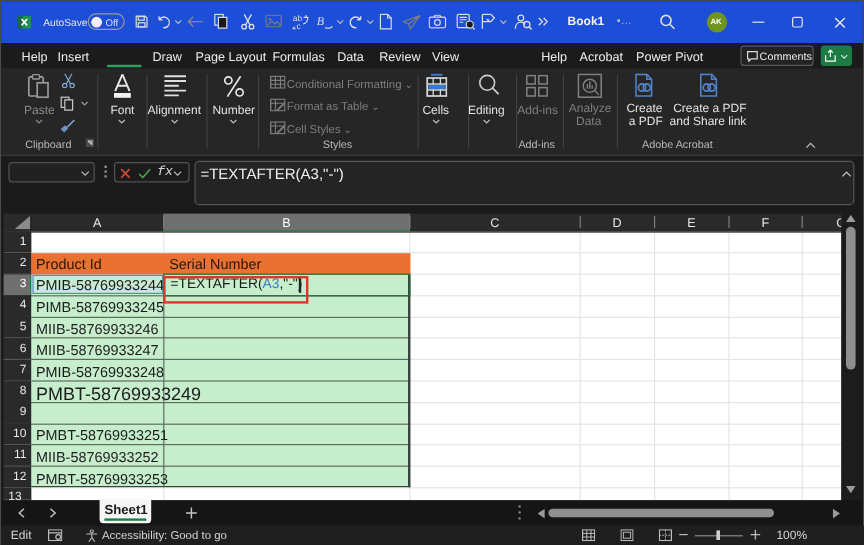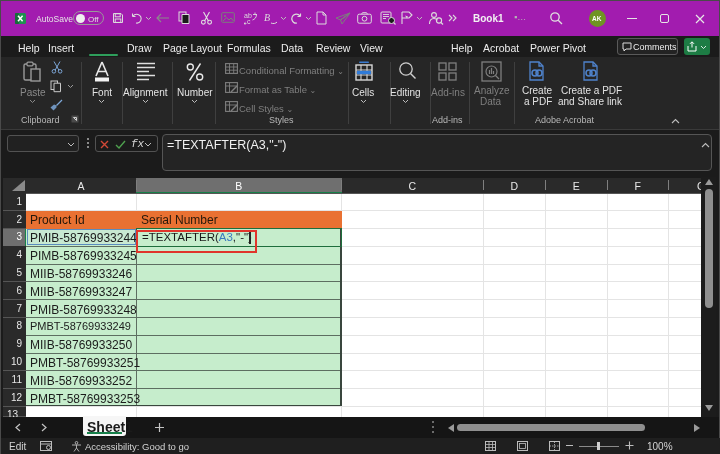--- a/index.html
+++ b/index.html
@@ -6,21 +6,21 @@
   body{width:720px;height:454px;position:relative;overflow:hidden;
        font-family:"Liberation Sans",sans-serif;background:#1b1b1b;}
   .ab{position:absolute;}
   .tx{position:absolute;white-space:nowrap;}
 </style>
 </head>
 <body>
 
 <div class="ab" style="left:0;top:0;width:720px;height:454px;border:1px solid #4a4a4a;border-bottom:none;box-sizing:border-box;"></div>
 
-<div class="ab" id="titlebar" style="left:1px;top:1px;width:718px;height:35px;background:#a21caf;">
+<div class="ab" id="titlebar" style="left:1px;top:1px;width:718px;height:35px;background:#1d4ed8;">
 
   <svg class="ab" style="left:14px;top:12px;" width="11" height="11" viewBox="0 0 11 11">
     <rect x="0" y="0" width="11" height="11" rx="1.5" fill="#1f9150"></rect>
     <rect x="0" y="0" width="4" height="11" rx="1" fill="#156b3a"></rect>
     <path d="M3 2.8 L7.6 8.2 M7.6 2.8 L3 8.2" stroke="#fff" stroke-width="1.5"></path>
   </svg>
   <div class="tx" style="left:35px;top:13px;font-size:8.5px;color:#e6e6e6;">AutoSave</div>
 
   <div class="ab" style="left:72px;top:10px;width:31px;height:14px;border:1px solid #9a9a9a;border-radius:8px;box-sizing:border-box;">
     <div class="ab" style="left:1.5px;top:1.5px;width:9px;height:9px;border-radius:50%;background:#efefef;"></div>
@@ -398,22 +398,21 @@
   <div class="ab" style="left:134.5px;top:51.6px;width:1px;height:177.9px;background:#5d6e61;"></div>
   <div class="ab" style="left:339px;top:51.6px;width:1.5px;height:177.9px;background:#39463d;"></div>
   <div class="ab" style="left:25px;top:228.3px;width:315.5px;height:1.2px;background:#39463d;"></div>
   <div class="tx" style="left:29px;top:36.3px;font-size:12px;color:#26180a;">Product Id</div>
   <div class="tx" style="left:140px;top:36.3px;font-size:12px;color:#26180a;">Serial Number</div>
   <div class="tx" style="left:29px;top:54.4px;font-size:12px;color:#1c1c1c;">PMIB-58769933244</div>
   <div class="tx" style="left:29px;top:72.2px;font-size:12px;color:#1c1c1c;">PIMB-58769933245</div>
   <div class="tx" style="left:29px;top:90.0px;font-size:12px;color:#1c1c1c;">MIIB-58769933246</div>
   <div class="tx" style="left:29px;top:107.7px;font-size:12px;color:#1c1c1c;">MIIB-58769933247</div>
   <div class="tx" style="left:29px;top:125.5px;font-size:12px;color:#1c1c1c;">PMIB-58769933248</div>
-  <div class="tx" style="left:29px;top:143.3px;font-size:11px;color:#1c1c1c;text-align:center;">PMBT-58769933249</div>
-  <div class="tx" style="left:29px;top:161.1px;font-size:12px;color:#1c1c1c;">MIIB-58769933250</div>
+  <div class="tx" style="left:29px;top:143.3px;font-size:15px;color:#1c1c1c;text-align:center;">PMBT-58769933249</div>
   <div class="tx" style="left:29px;top:178.9px;font-size:12px;color:#1c1c1c;">PMBT-58769933251</div>
   <div class="tx" style="left:29px;top:196.7px;font-size:12px;color:#1c1c1c;">MIIB-58769933252</div>
   <div class="tx" style="left:29px;top:214.5px;font-size:12px;color:#1c1c1c;">PMBT-58769933253</div>
   <div class="ab" style="left:25.5px;top:52.1px;width:109px;height:16.3px;background:#c8e9d2;border:1.4px solid #5b8cbe;box-sizing:border-box;"></div>
   <div class="tx" style="left:29px;top:54.4px;font-size:12px;color:#1c1c1c;">PMIB-58769933244</div>
   <div class="ab" style="left:135px;top:51.1px;width:205.5px;height:18.8px;border:1.8px solid #1e6e3c;box-sizing:border-box;"></div>
   <div class="tx" style="left:141px;top:54.4px;font-size:11.5px;color:#1a1a1a;">=TEXTAFTER(<span style="color:#3b7bbf;">A3</span>,"-")</div>
   <div class="ab" style="left:248.4px;top:53.6px;width:1.4px;height:13px;background:#222;"></div>
   <div class="ab" style="left:134.5px;top:53px;width:121px;height:23px;border:2.6px solid #e0352b;box-sizing:border-box;"></div>
   <div class="ab" style="left:2px;top:0.5px;width:23px;height:15.5px;background:#2a2a2a;"></div>
@@ -493,21 +492,21 @@
 
 <div class="ab" id="tabbar" style="left:1px;top:417px;width:718px;height:21px;background:#151515;">
   <svg class="ab" style="left:13px;top:6px;" width="8" height="9" viewBox="0 0 8 9">
       <path d="M6 1 L2 4.5 L6 8" fill="none" stroke="#c4c4c4" stroke-width="1.2"></path>
     </svg>
   <svg class="ab" style="left:39px;top:6px;" width="8" height="9" viewBox="0 0 8 9">
       <path d="M2 1 L6 4.5 L2 8" fill="none" stroke="#c4c4c4" stroke-width="1.2"></path>
     </svg>
 
   <div class="ab" style="left:82px;top:-1px;width:43px;height:20px;background:#f6f6f6;border-radius:0 0 3px 3px;">
-    <div class="ab" style="left:4px;top:3px;font-size:14px;font-weight:bold;color:#1a1a1a;">Sheet1</div>
+    <div class="ab" style="left:4px;top:3px;font-size:11px;font-weight:bold;color:#1a1a1a;">Sheet1</div>
     <div class="ab" style="left:4px;top:15.5px;width:35px;height:2px;background:#17804a;"></div>
   </div>
   <svg class="ab" style="left:153px;top:5px;" width="11" height="11" viewBox="0 0 11 11">
       <path d="M5.5 1 V10 M1 5.5 H10" stroke="#c4c4c4" stroke-width="1.2"></path>
     </svg>
 
   <div class="ab" style="left:431px;top:4px;width:2px;height:2px;background:#8a8a8a;border-radius:50%;"></div>
   <div class="ab" style="left:431px;top:9px;width:2px;height:2px;background:#8a8a8a;border-radius:50%;"></div>
   <div class="ab" style="left:431px;top:14px;width:2px;height:2px;background:#8a8a8a;border-radius:50%;"></div>
 

